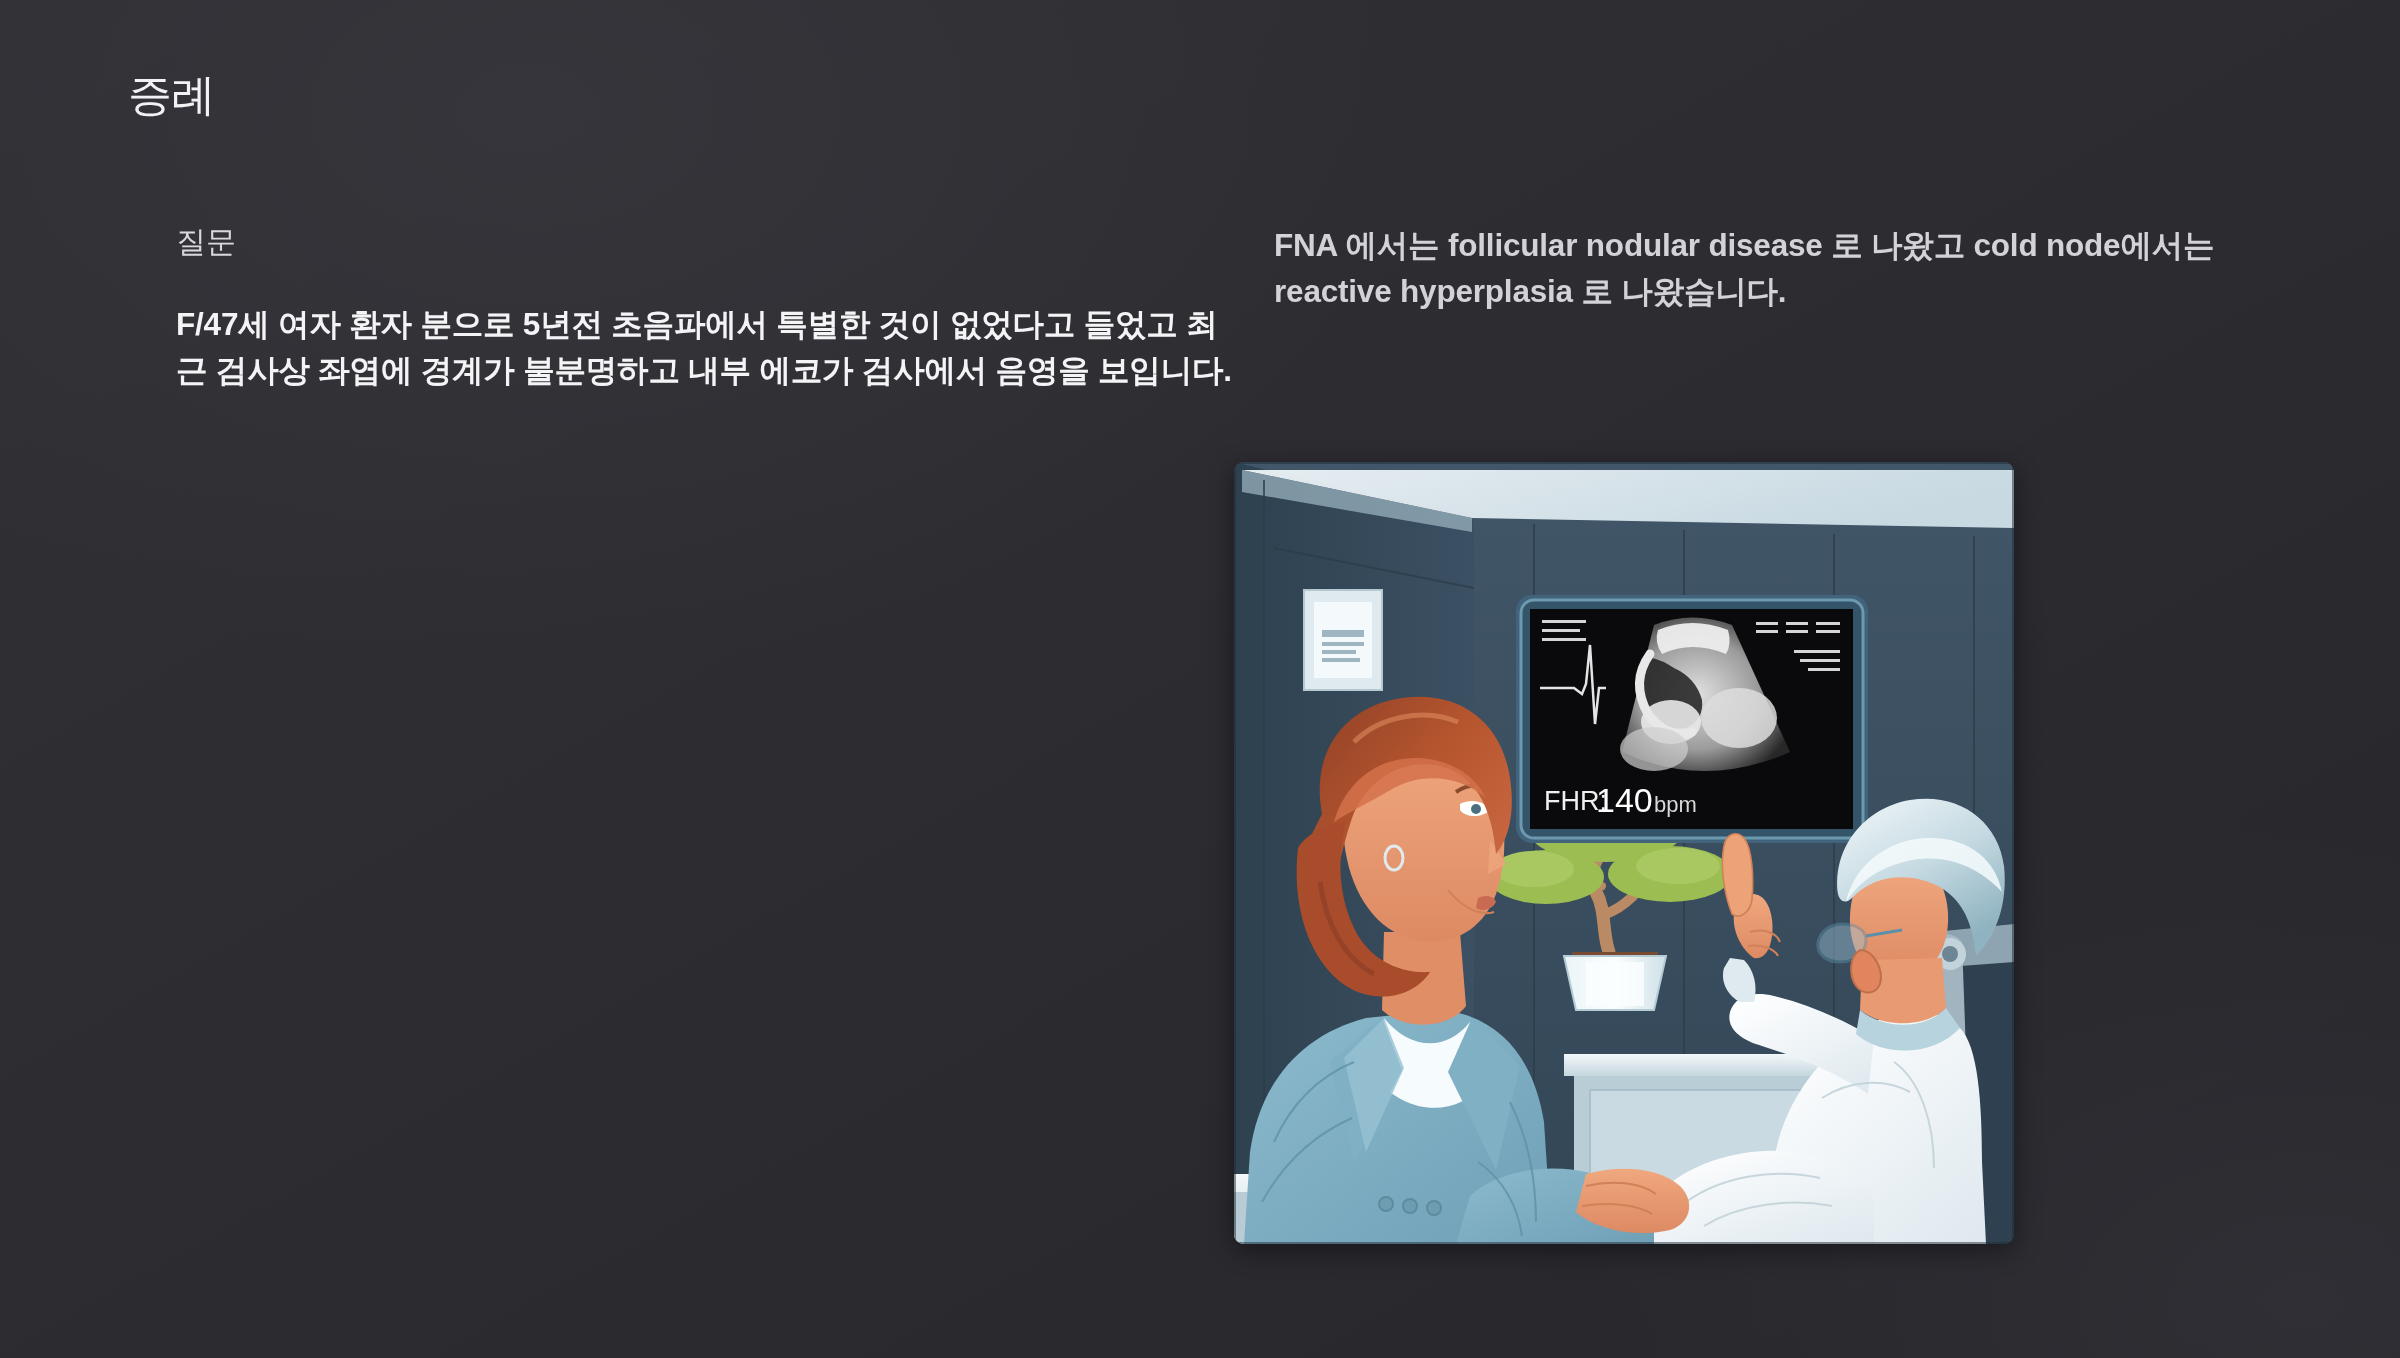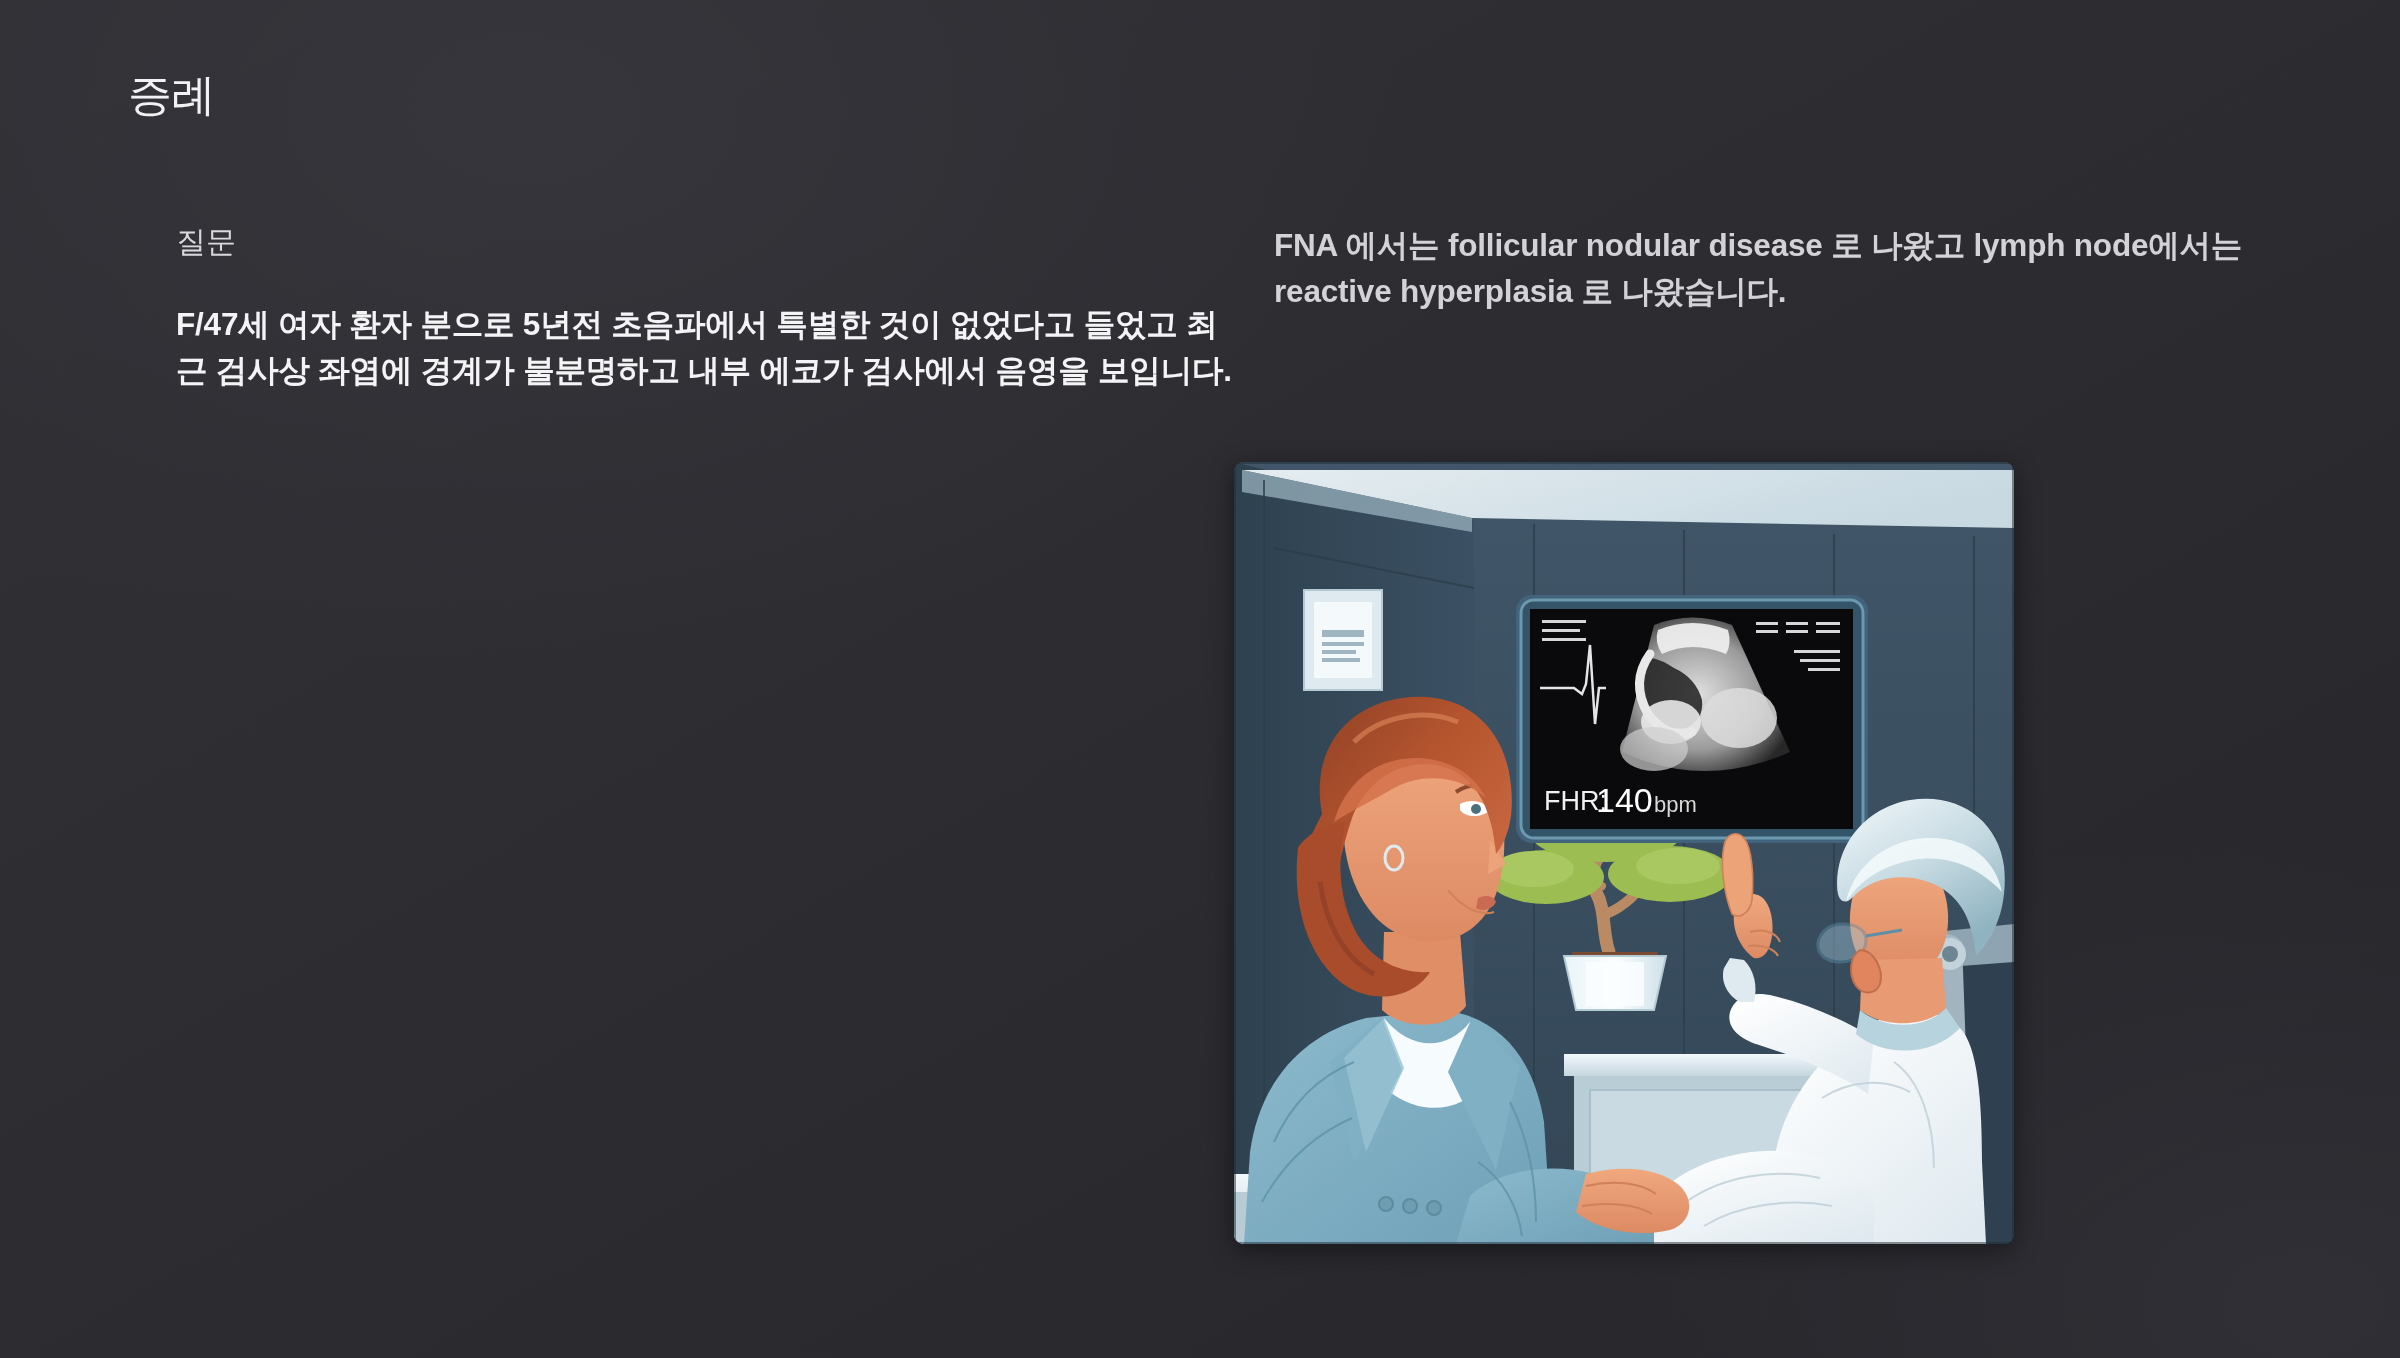--- a/index.html
+++ b/index.html
@@ -89,21 +89,21 @@
 <div id="slide">
 
   <div id="page-title">증례</div>
 
   <div class="column" id="left-column">
     <div class="section-label">질문</div>
     <p class="body-paragraph">F/47세 여자 환자 분으로 5년전 초음파에서 특별한 것이 없었다고 들었고 최근 검사상 좌엽에 경계가 불분명하고 내부 에코가 검사에서 음영을 보입니다.</p>
   </div>
 
   <div class="column" id="right-column">
-    <p class="body-paragraph">FNA 에서는 follicular nodular disease 로 나왔고 lymph node에서는 reactive hyperplasia 로 나왔습니다.</p>
+    <p class="body-paragraph">FNA 에서는 follicular nodular disease 로 나왔고 cold node에서는 reactive hyperplasia 로 나왔습니다.</p>
   </div>
 
   <div id="illustration">
     <svg viewBox="0 0 780 782" preserveAspectRatio="none">
       <defs>
         <linearGradient id="gWall" x1="0" y1="0" x2="0" y2="1">
           <stop offset="0" stop-color="#415668"></stop>
           <stop offset="1" stop-color="#324656"></stop>
         </linearGradient>
         <linearGradient id="gWallL" x1="0" y1="0" x2="1" y2="0">

